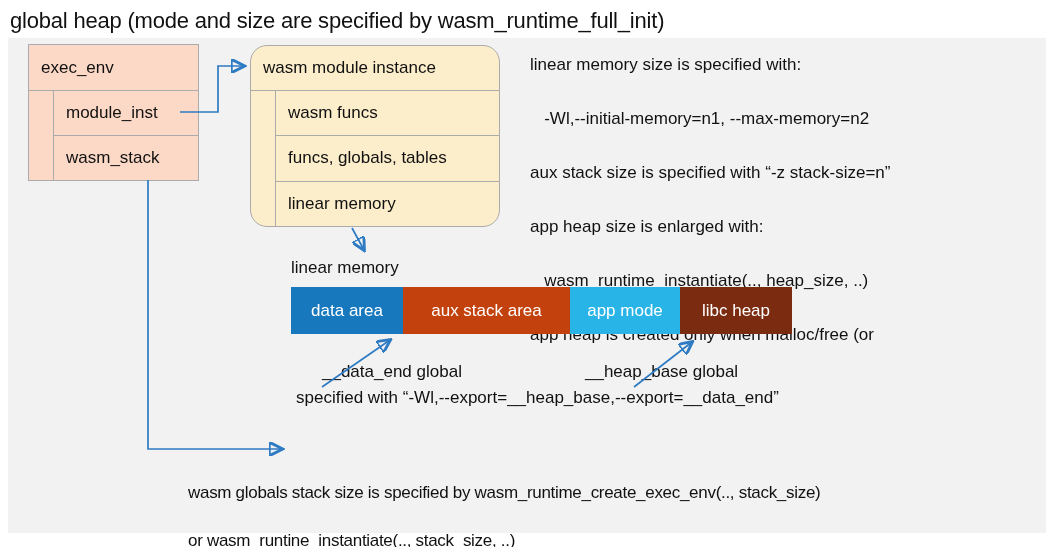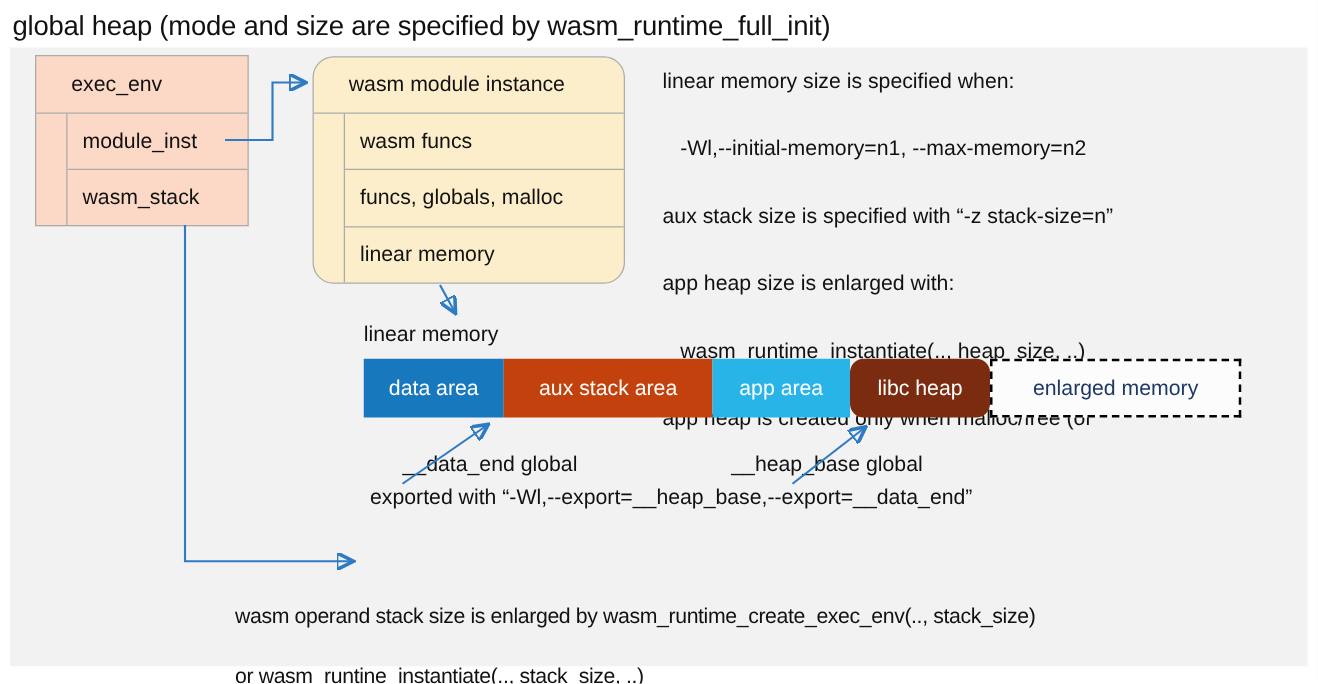--- a/index.html
+++ b/index.html
@@ -5,21 +5,21 @@
   html,body{margin:0;padding:0;background:#ffffff;}
   #stage{
     position:relative;width:1054px;height:547px;overflow:hidden;
     font-family:"Liberation Sans","DejaVu Sans",sans-serif;color:#111;background:#ffffff;
   }
   .panel{position:absolute;left:8px;top:38px;width:1038px;height:495px;background:#f2f2f2;}
   .title{position:absolute;left:10px;top:8px;font-size:22px;letter-spacing:-0.2px;white-space:nowrap;}
 
   
   .obox{position:absolute;border:1px solid #ababab;display:flex;flex-direction:column;}
-  .obox .hdr{display:flex;align-items:center;padding-left:28px;font-size:17px;border-bottom:1px solid #ababab;}
+  .obox .hdr{display:flex;align-items:center;padding-left:12px;font-size:17px;border-bottom:1px solid #ababab;}
   .obox .body{display:flex;flex:1;min-height:0;}
   .obox .strip{width:24px;border-right:1px solid #ababab;}
   .obox .rows{flex:1;display:flex;flex-direction:column;}
   .obox .row{flex:1;display:flex;align-items:center;padding-left:12px;font-size:17px;border-bottom:1px solid #ababab;}
   .obox .row:last-child{border-bottom:none;}
   .exec{left:28px;top:44px;width:169px;height:135px;background:#fbd9c6;}
   .exec .hdr{height:45px;flex:0 0 45px;}
   .inst{left:250px;top:45px;width:248px;height:180px;background:#fdeecb;border-radius:17px;}
   .inst .hdr{height:44px;flex:0 0 44px;}
 
@@ -66,47 +66,46 @@
       </div>
     </div>
   </div>
 
   <div class="obox inst">
     <div class="hdr">wasm module instance</div>
     <div class="body">
       <div class="strip"></div>
       <div class="rows">
         <div class="row">wasm funcs</div>
-        <div class="row">funcs, globals, malloc</div>
+        <div class="row">funcs, globals, tables</div>
         <div class="row">linear memory</div>
       </div>
     </div>
   </div>
 
-  <div class="notes-right"><span>linear memory size is specified when:</span><br>
+  <div class="notes-right"><span>linear memory size is specified with:</span><br>
 <span>   -Wl,--initial-memory=n1, --max-memory=n2</span><br>
 <span>aux stack size is specified with “-z stack-size=n”</span><br>
 <span>app heap size is enlarged with:</span><br>
 <span>   wasm_runtime_instantiate(.., heap_size, ..)</span><br>
 <span>app heap is created only when malloc/free (or</span><br>
 </div>
 
   <div class="lm-label">linear memory</div>
   <div class="bar-seg seg-data" style="background: rgb(24, 120, 190);">data area</div>
   <div class="bar-seg seg-aux" style="background: #c2410c;">aux stack area</div>
-  <div class="bar-seg seg-app" style="background: rgb(41, 180, 232);">app area</div>
-  <div class="bar-seg seg-libc" style="background: rgb(122, 43, 16); border-radius: 11px;">libc heap</div>
-  <div class="bar-seg seg-enl" style="background: rgb(252, 252, 252);">enlarged memory</div>
+  <div class="bar-seg seg-app" style="background: rgb(41, 180, 232);">app mode</div>
+  <div class="bar-seg seg-libc" style="background: rgb(122, 43, 16);">libc heap</div>
 
   <div class="ann ann-dataend">__data_end global</div>
   <div class="ann ann-heapbase">__heap_base global</div>
-  <div class="ann ann-exported">exported with “-Wl,--export=__heap_base,--export=__data_end”</div>
+  <div class="ann ann-exported">specified with “-Wl,--export=__heap_base,--export=__data_end”</div>
 
 
-  <div class="notes-bottom"><span>wasm operand stack size is enlarged by wasm_runtime_create_exec_env(.., stack_size)</span><br>
+  <div class="notes-bottom"><span>wasm globals stack size is specified by wasm_runtime_create_exec_env(.., stack_size)</span><br>
 <span>or wasm_runtine_instantiate(.., stack_size, ..)</span></div>
 
   <svg class="connectors">
     <defs>
       <marker id="arr" markerWidth="9" markerHeight="8" refX="7.5" refY="4" orient="auto">
         <path d="M0,0 L8,4 L0,8 Z" fill="#2e7bc4" stroke="none"></path>
       </marker>
     </defs>
     <path d="M180,112 L218,112 L218,66 L244,66" marker-end="url(#arr)"></path>
     <path d="M352,228 L364,250" marker-end="url(#arr)"></path>

